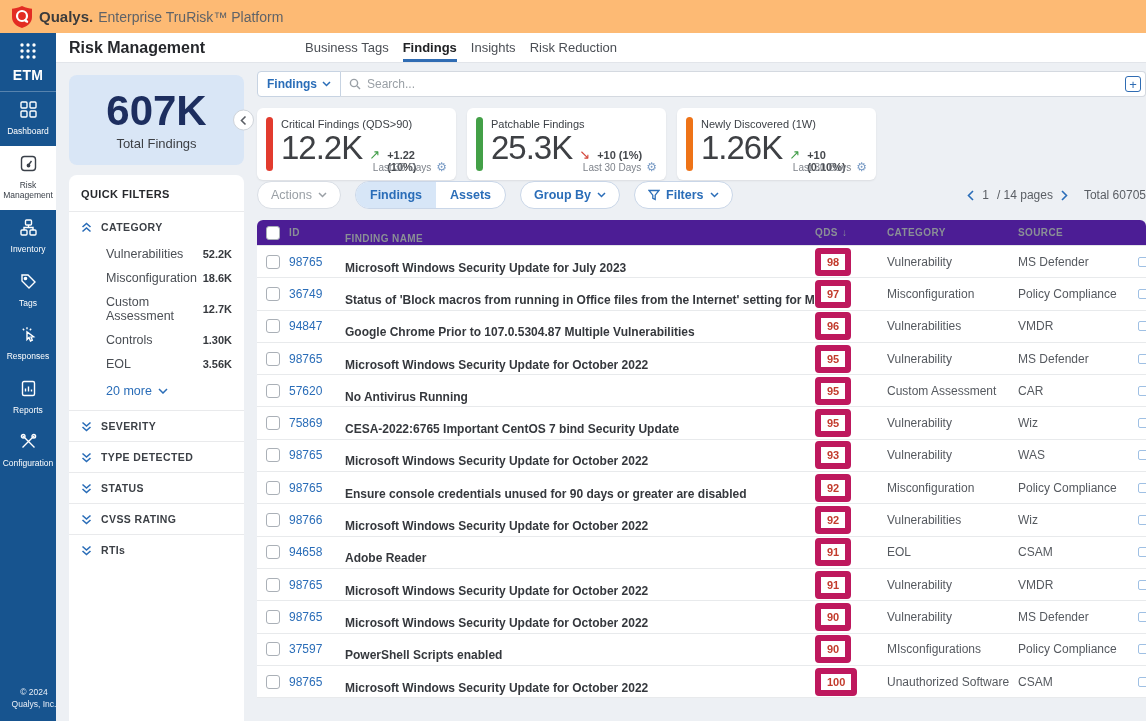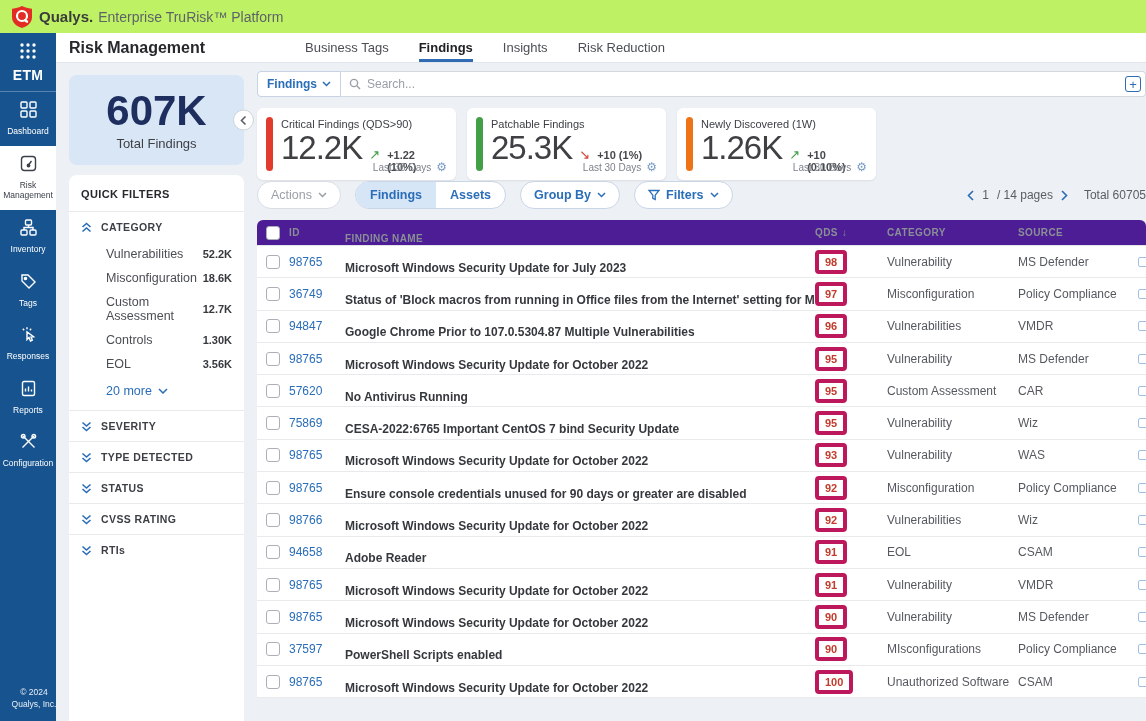--- a/index.html
+++ b/index.html
@@ -1,41 +1,41 @@
 <!DOCTYPE html>
 <html><head>
 <meta charset="utf-8">
 <style>
   * { margin:0; padding:0; box-sizing:border-box; }
   html,body { width:1146px; height:721px; overflow:hidden; background:#fff;
     font-family:"Liberation Sans", sans-serif; position:relative; }
 
   
-  .topbar { position:absolute; top:0; left:0; width:1146px; height:33px; background:#bef264;
+  .topbar { position:absolute; top:0; left:0; width:1146px; height:33px; background:#fdba74;
     display:flex; align-items:center; padding-left:12px; z-index:5; }
   .brand-bold { font-size:15px; font-weight:bold; color:#3c3c3c; margin-left:7px; }
   .brand-rest { font-size:14px; color:#5f6368; margin-left:5px; }
 
   
   .sidebar { position:absolute; top:33px; left:0; width:56px; height:688px; background:#17548F; color:#fff; }
   .etm-block { padding:9px 0 8px; text-align:center; border-bottom:1px solid rgba(255,255,255,.28); }
   .etm-label { font-size:14px; font-weight:bold; letter-spacing:.3px; margin-top:3px; }
   .nav-item { display:flex; flex-direction:column; align-items:center; justify-content:center;
     gap:4px; padding:9px 2px; color:#fff; cursor:pointer; }
   .nav-item svg { stroke:currentColor; }
   .nav-label { font-size:8.5px; text-align:center; line-height:1.25; }
   .nav-item.active { background:#fff; color:#3a4049; }
   .side-footer { position:absolute; bottom:10px; left:0; width:68px; text-align:center;
     font-size:8.5px; line-height:1.4; color:#e8eef7; }
 
   
   .header-band { position:absolute; top:33px; left:56px; width:1090px; height:30px; background:#fff;
     border-bottom:1px solid #e2e5ea; display:flex; align-items:center; }
   .page-title { font-size:16px; font-weight:bold; color:#26282c; margin-left:13px; }
-  .tabs { display:flex; margin-left:100px; gap:30px; height:100%; align-items:center;text-align:center; }
+  .tabs { display:flex; margin-left:100px; gap:14px; height:100%; align-items:center;text-align:center; }
   .tab { font-size:13px; color:#4b4f55; height:100%; display:flex; align-items:center; cursor:pointer;
     border-bottom:3px solid transparent; padding-top:3px; }
   .tab.active { color:#202225; font-weight:bold; border-bottom-color:#2f6cb3; }
 
   
   .content { position:absolute; top:63px; left:56px; width:1090px; height:658px; background:#edf0f4; }
 
   
   .leftcol { position:absolute; top:0; left:13px; width:175px; height:658px; }
   .total-card { position:relative; margin-top:12px; height:90px; background:#d9e6f6; border-radius:8px;
@@ -110,21 +110,21 @@
   .c-cb { width:32px; display:flex; justify-content:center; flex:none; }
   .cb { width:14px; height:14px; border:1.5px solid #aab0b7; border-radius:3px; background:#fff; cursor:pointer; }
   .c-id { width:56px; flex:none; }
   .c-name { flex:1; min-width:0; white-space:nowrap; overflow:hidden;margin-top:12px; }
   .c-qds { width:72px; flex:none; }
   .c-cat { width:131px; flex:none; }
   .c-src { width:120px; flex:none; }
   .c-edge { width:8px; flex:none; overflow:hidden; }
   .rid { font-size:12px; color:#2a6db8; text-decoration:none; cursor:pointer; }
   .rname { font-size:12px; font-weight:bold; color:#35383d; }
-  .badge { display:inline-block; min-width:26px; text-align:center; padding:2px 6px; border:4px solid #be185d;
+  .badge { display:inline-block; min-width:26px; text-align:center; padding:2px 6px; border:6px solid #be185d;
     border-radius:4px; color:#c23b2c; font-size:11px; font-weight:bold; background:#fff; }
   .rcat,.rsrc { font-size:12px; color:#55595f; }
   .edge-mark { display:inline-block; width:10px; height:10px; border:1px solid #9fc0e4; border-radius:2px; }
   .sort-arrow { color:#8a8f96; margin-left:4px; font-weight:normal; }
 </style>
 </head>
 <body>
 
 <div class="topbar">
   <span style="display:flex;">

